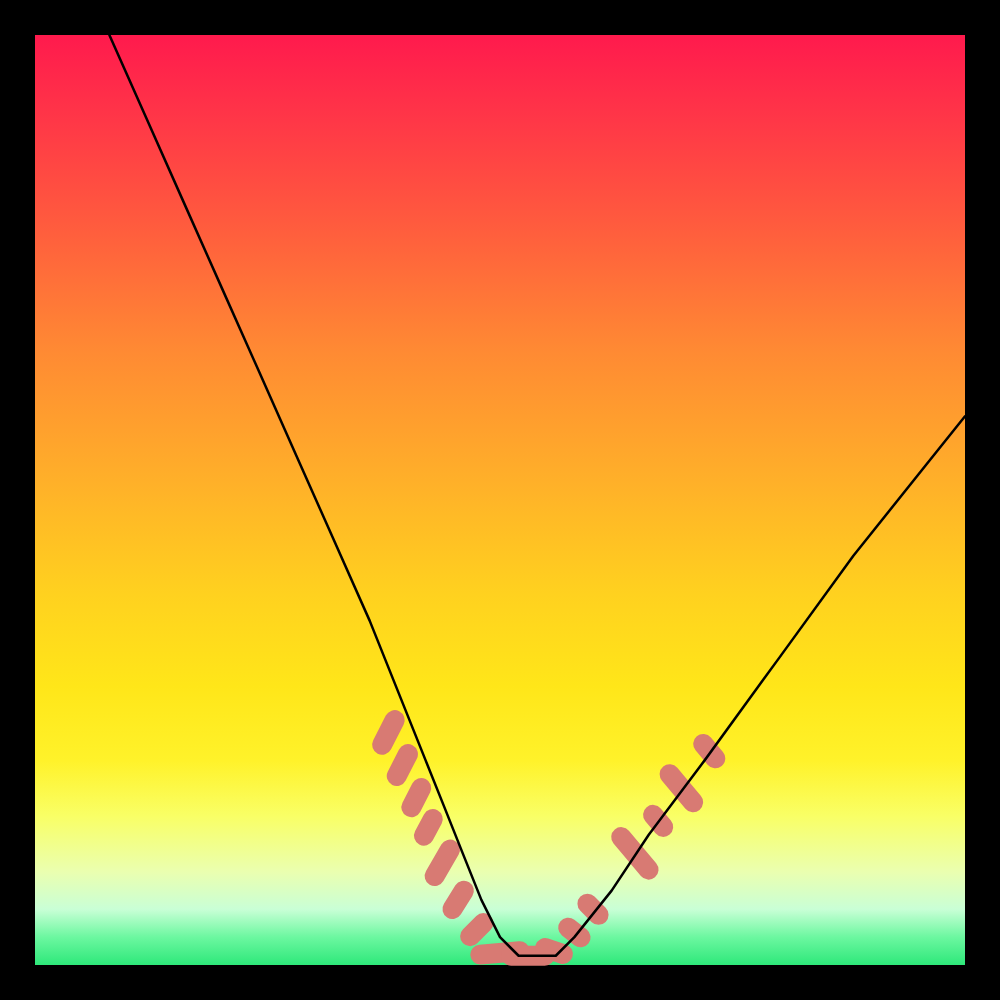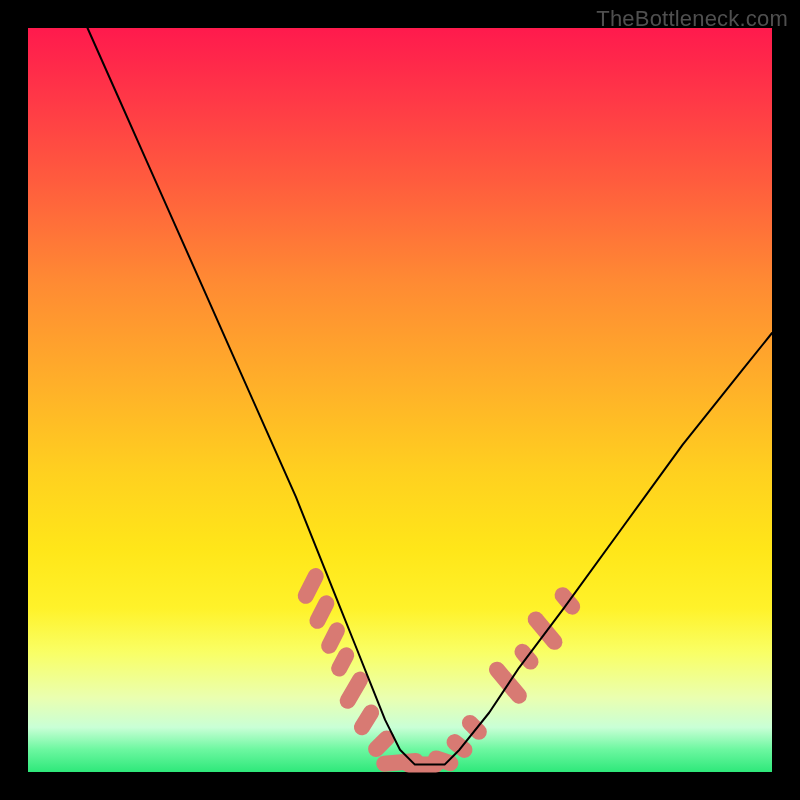--- a/index.html
+++ b/index.html
@@ -81,14 +81,13 @@
           <rect x="417.2" y="710.0" width="28.6" height="16" rx="8" ry="8" fill="#d87a73" transform="rotate(38 431.5 718.0)"></rect>
           <rect x="432.1" y="691.4" width="28.6" height="16" rx="8" ry="8" fill="#d87a73" transform="rotate(45 446.4 699.4)"></rect>
           <rect x="454.9" y="646.7" width="50.0" height="16" rx="8" ry="8" fill="#d87a73" transform="rotate(50 479.9 654.7)"></rect>
           <rect x="484.2" y="620.7" width="28.6" height="16" rx="8" ry="8" fill="#d87a73" transform="rotate(50 498.5 628.7)"></rect>
           <rect x="494.5" y="594.6" width="45.2" height="16" rx="8" ry="8" fill="#d87a73" transform="rotate(50 517.1 602.6)"></rect>
           <rect x="523.9" y="564.9" width="31.0" height="16" rx="8" ry="8" fill="#d87a73" transform="rotate(50 539.4 572.9)"></rect>
         </g>
       <path id="curve-path" fill="none" stroke-width="2" stroke-linecap="round" stroke-linejoin="round" d="M59.5 0.0 L89.3 67.0 L119.0 133.9 L148.8 200.9 L178.6 267.8 L208.3 334.8 L238.1 401.8 L267.8 468.7 L297.6 543.1 L312.5 580.3 L327.4 617.5 L342.2 654.7 L357.1 691.9 L372.0 721.7 L386.9 736.6 L401.8 736.6 L416.6 736.6 L431.5 721.7 L461.3 684.5 L491.0 639.8 L535.7 580.3 L595.2 498.5 L654.7 416.6 L714.2 342.2 L744.0 305.0" stroke="#000000"></path>
     </svg>
   </div>
-  <div class="watermark">TheBottleneck.com</div>
 </div>
 
 </body></html>

